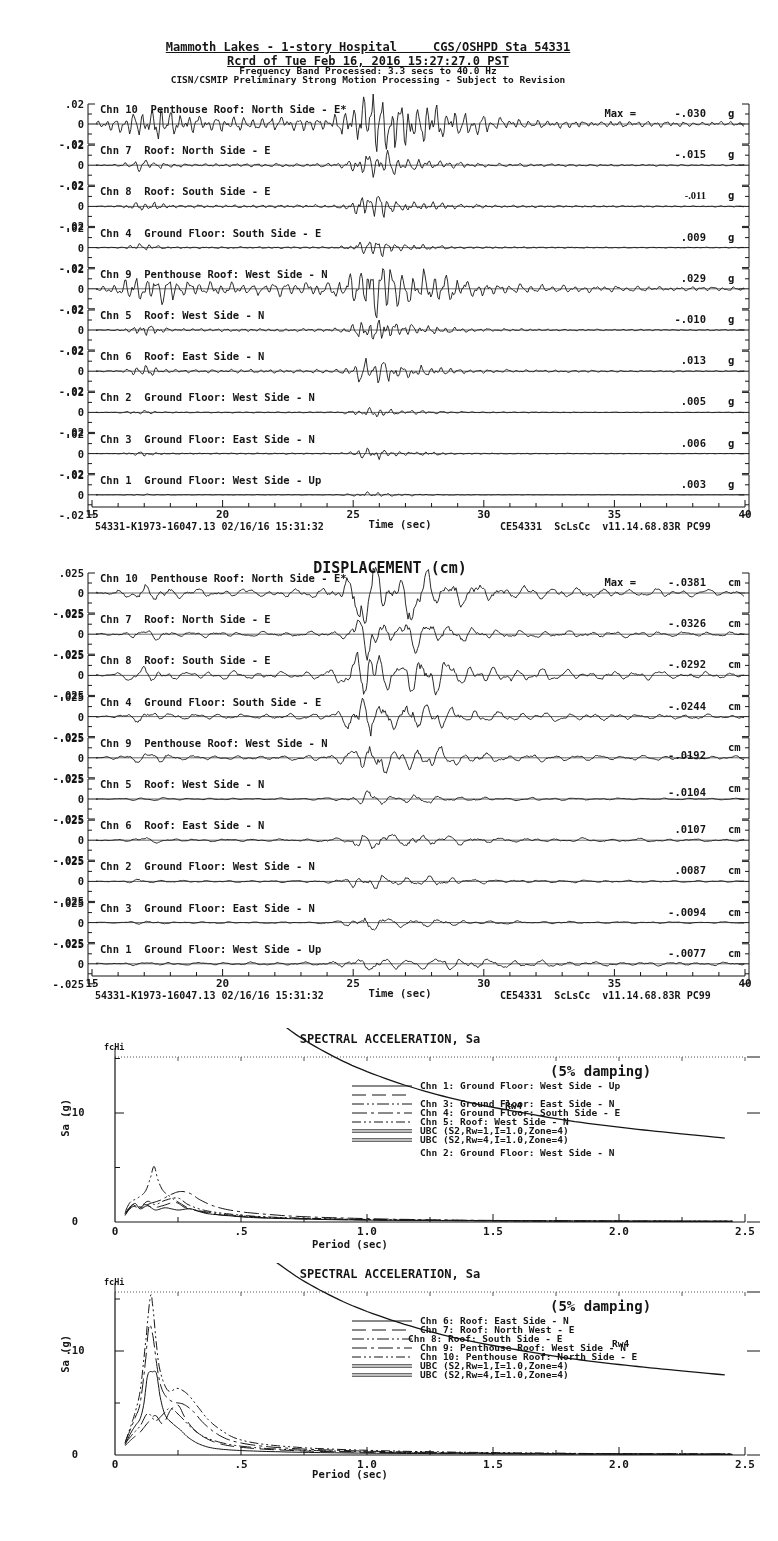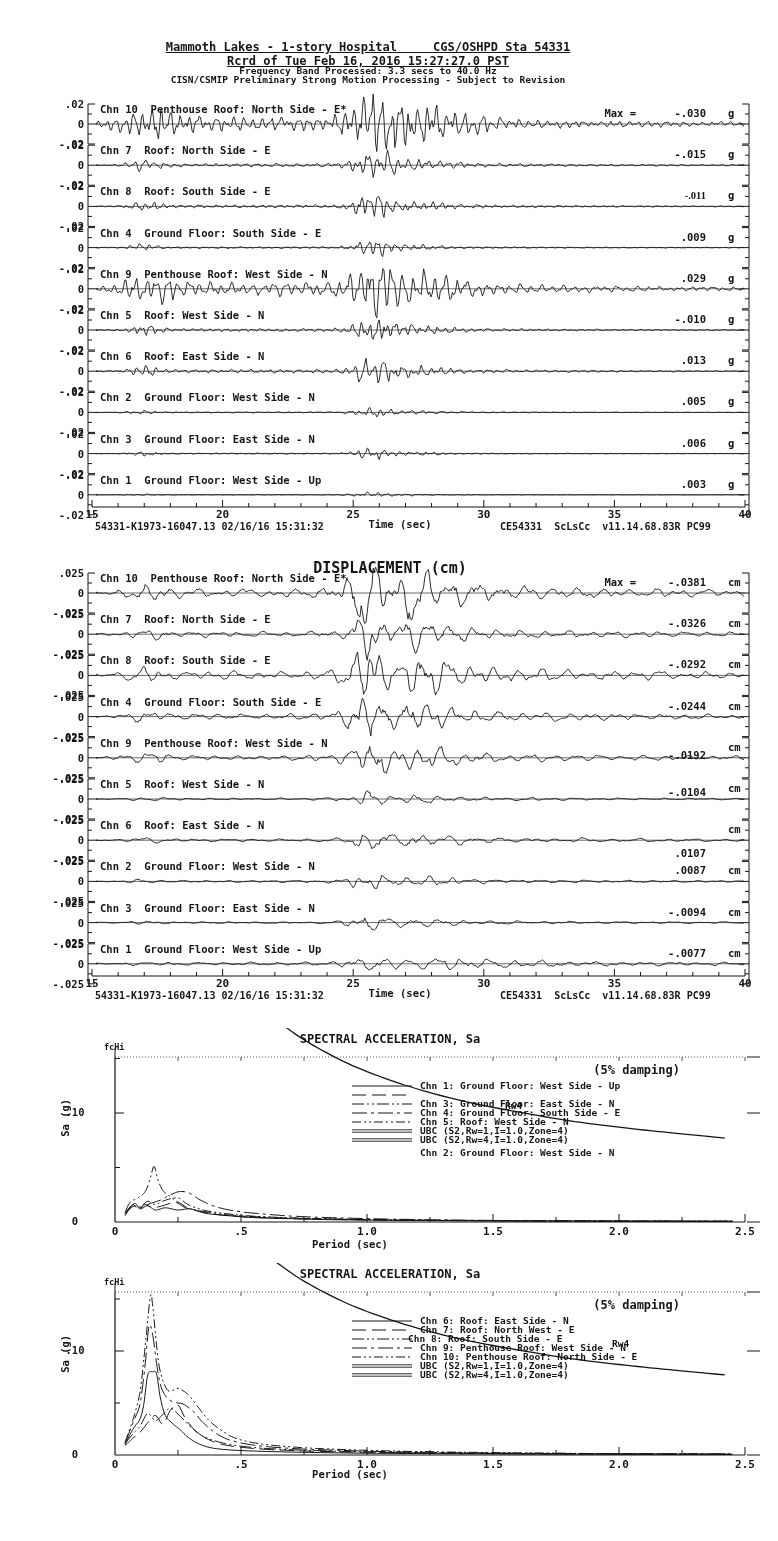--- a/index.html
+++ b/index.html
@@ -12,21 +12,21 @@
   .hdr2{font-size:9.5px;font-weight:700;text-align:center;width:778px;left:-21px;text-decoration:none;}
   .sectitle{font-size:15px;font-weight:700;text-align:center;width:300px;}
   .sptitle{font-size:12px;font-weight:700;text-align:center;width:300px;}
   .chlabel{font-size:10.5px;font-weight:700;}
   .scale{font-size:10.5px;font-weight:700;text-align:right;width:34px;}
   .maxv{font-size:10.5px;font-weight:700;text-align:right;}
   .tick{font-size:11px;font-weight:700;text-align:center;width:30px;}
   .axlab{font-size:10.5px;font-weight:700;text-align:center;width:120px;}
   .foot{font-size:10px;font-weight:700;}
   .small{font-size:8.5px;font-weight:700;}
-  .damp{font-size:12px;font-weight:700;text-align:right;width:130px;}
+  .damp{font-size:14px;font-weight:700;text-align:left;width:130px;}
   .leg{font-size:9.5px;font-weight:700;}
   .ylab{font-size:10.5px;font-weight:700;text-align:center;width:64px;transform:rotate(-90deg);}
   .ytick{font-size:10.5px;font-weight:700;text-align:center;width:34px;}
 </style>
 </head>
 <body>
 
 <div class="page">
   <svg class="canvas" id="fig" width="778" height="1541">
       <line x1="92" y1="507" x2="745" y2="507" stroke="#151515" stroke-width="1.2"></line>
@@ -399,21 +399,21 @@
     <div class="abs txt chlabel" style="left: 100px; top: 779px;">Chn 5  Roof: West Side - N</div>
     <div class="abs txt scale" style="left: 50px; top: 774px;">.025</div>
     <div class="abs txt scale" style="left: 50px; top: 794px;">0</div>
     <div class="abs txt scale" style="left: 50px; top: 814px;">-.025</div>
     <div class="abs txt maxv" style="left: 620px; width: 86px; top: 787px;">-.0104</div>
     <div class="abs txt chlabel" style="left: 728px; top: 783px;">cm</div>
     <div class="abs txt chlabel" style="left: 100px; top: 820.2px;">Chn 6  Roof: East Side - N</div>
     <div class="abs txt scale" style="left: 50px; top: 815.2px;">.025</div>
     <div class="abs txt scale" style="left: 50px; top: 835.2px;">0</div>
     <div class="abs txt scale" style="left: 50px; top: 855.2px;">-.025</div>
-    <div class="abs txt maxv" style="left: 620px; width: 86px; top: 824.2px; margin-top: 24px;">.0107</div>
+    <div class="abs txt maxv" style="left: 620px; width: 86px; top: 824.2px;">.0107</div>
     <div class="abs txt chlabel" style="left: 728px; top: 824.2px;">cm</div>
     <div class="abs txt chlabel" style="left: 100px; top: 861.4px;">Chn 2  Ground Floor: West Side - N</div>
     <div class="abs txt scale" style="left: 50px; top: 856.4px;">.025</div>
     <div class="abs txt scale" style="left: 50px; top: 876.4px;">0</div>
     <div class="abs txt scale" style="left: 50px; top: 896.4px;">-.025</div>
     <div class="abs txt maxv" style="left: 620px; width: 86px; top: 865.4px;">.0087</div>
     <div class="abs txt chlabel" style="left: 728px; top: 865.4px;">cm</div>
     <div class="abs txt chlabel" style="left: 100px; top: 902.6px;">Chn 3  Ground Floor: East Side - N</div>
     <div class="abs txt scale" style="left: 50px; top: 897.6px;">.025</div>
     <div class="abs txt scale" style="left: 50px; top: 917.6px;">0</div>

